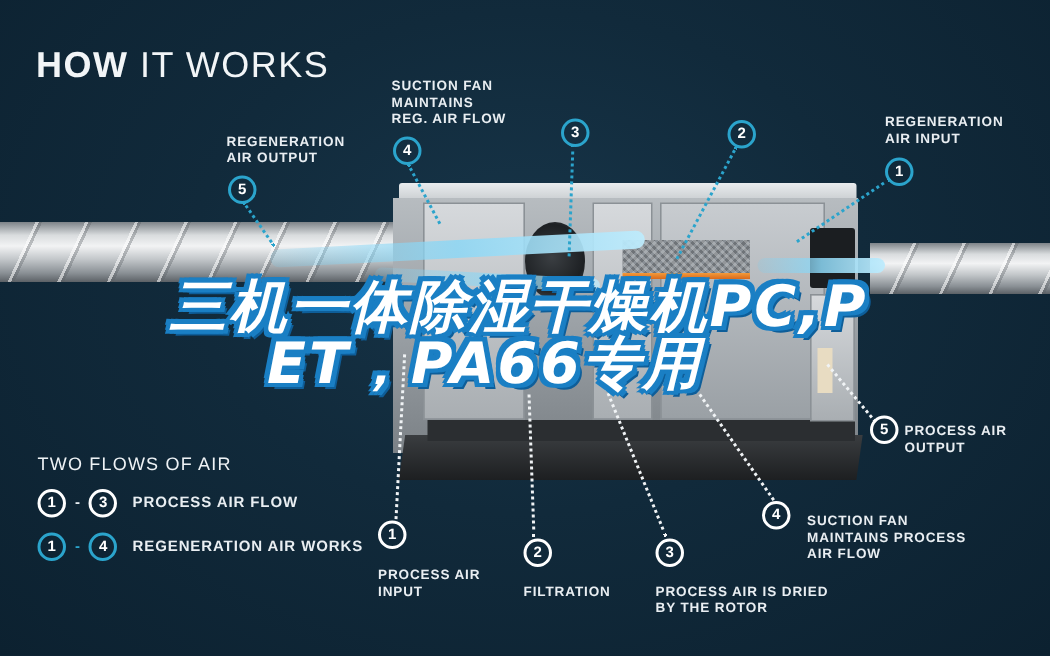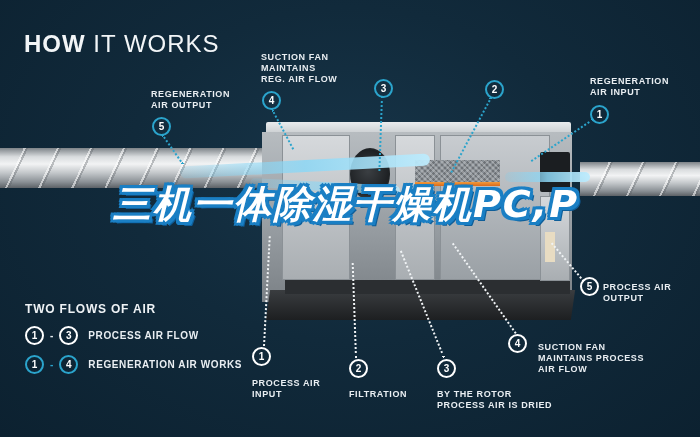--- a/index.html
+++ b/index.html
@@ -19,21 +19,21 @@
     color:#e9eef2; font-size:9px; font-weight:700; letter-spacing:0.6px;
     line-height:11px; white-space:nowrap; text-transform:uppercase;
   }
   .circle {
     width:19px; height:19px; border-radius:50%; border:2px solid #ffffff;
     color:#ffffff; font-size:10px; font-weight:700; display:flex;
     align-items:center; justify-content:center; background:transparent;
   }
   .circle.regen { border-color:#2ba4cc; }
   .legend-title {
-    left:25px; top:302px; color:#eef2f5; font-size:12px; letter-spacing:0.8px; font-weight:700;
+    left:25px; top:302px; color:#eef2f5; font-size:12px; letter-spacing:0.8px; font-weight:400;
   }
   .legend-row { display:flex; align-items:center; gap:6px; }
   .legend-dash { color:#e6ecf0; font-size:10px; font-weight:700; }
   .legend-dash.regen { color:#2ba4cc; }
   .legend-text { color:#e9eef2; font-size:10px; font-weight:700; letter-spacing:0.6px; margin-left:4px; }
 
   
   .pipe {
     background: linear-gradient(180deg, #7d8388 0%, #d9dcde 22%, #f2f3f4 40%, #c3c7ca 62%, #8a9095 85%, #5c6166 100%);
   }
@@ -169,22 +169,22 @@
       <span>2</span>
     </div>
   <div class="abs label" style="left:349px; top:389px;">
     <div>FILTRATION</div>
   </div>
 
   <div class="abs circle" style="left:437px; top:359px;">
       <span>3</span>
     </div>
   <div class="abs label" style="left:437px; top:389px;">
-    <div>BY THE ROTOR</div>
-      <div>PROCESS AIR IS DRIED</div>
+    <div>PROCESS AIR IS DRIED</div>
+      <div>BY THE ROTOR</div>
   </div>
 
   <div class="abs circle" style="left:508px; top:334px;">
       <span>4</span>
     </div>
   <div class="abs label" style="left:538px; top:342px;">
     <div>SUCTION FAN</div>
       <div>MAINTAINS PROCESS</div>
       <div>AIR FLOW</div>
   </div>
@@ -215,14 +215,15 @@
         <span>1</span>
       </div>
     <span class="legend-dash regen">-</span>
     <div class="circle regen">
         <span>4</span>
       </div>
     <span class="legend-text">REGENERATION AIR WORKS</span>
   </div>
 
   <div class="headline" style="left:113px; top:184px;">三机一体除湿干燥机PC,P</div>
+  <div class="headline" style="left:178px; top:222px;">ET，PA66专用</div>
 
 </div>
 
 </body></html>

